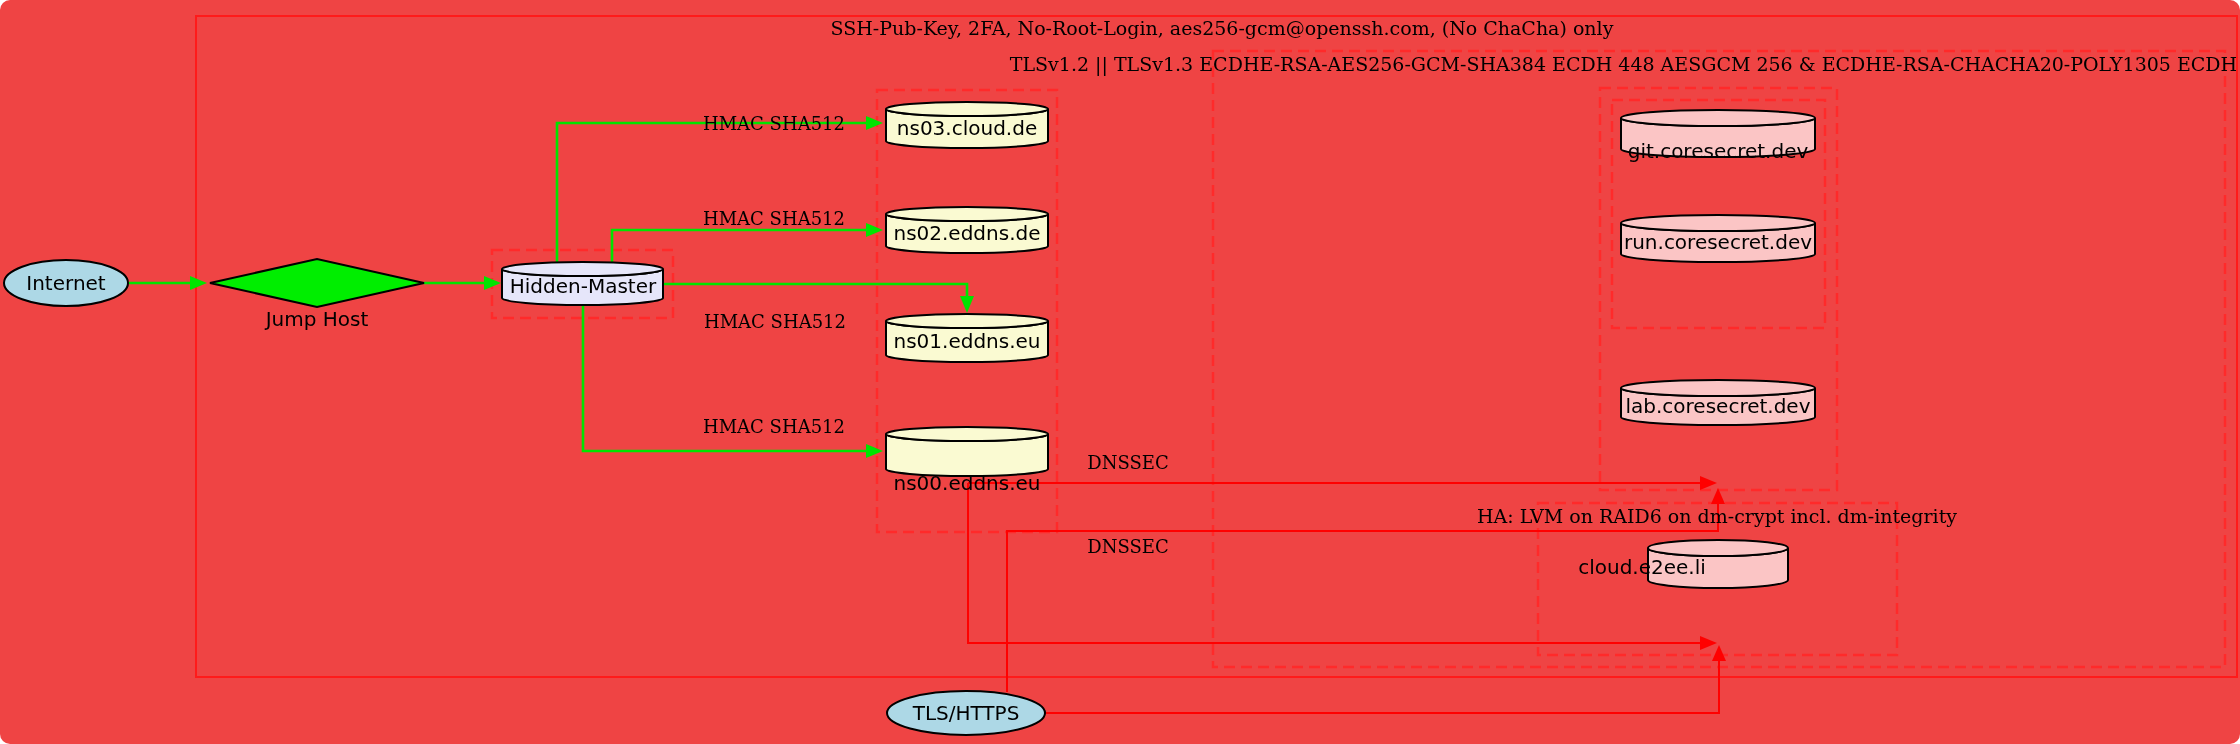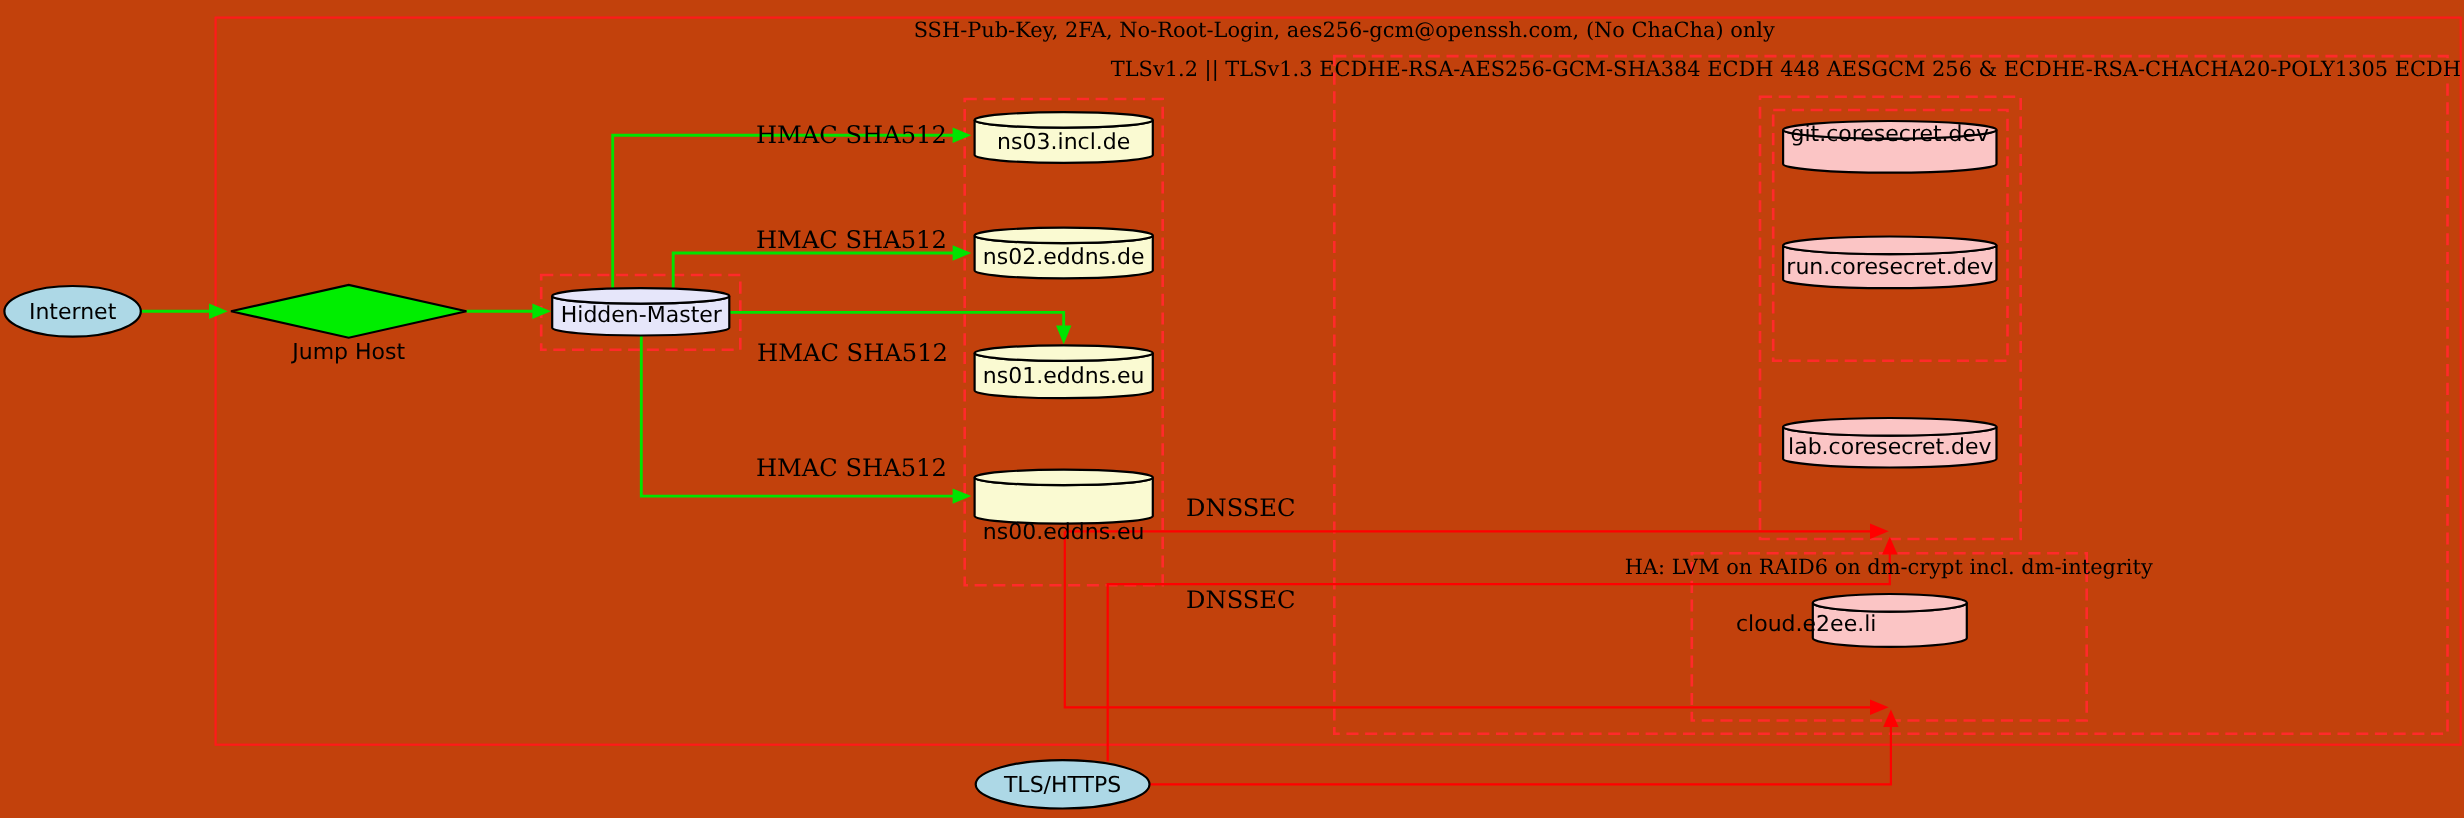--- a/index.html
+++ b/index.html
@@ -1,32 +1,33 @@
 <!DOCTYPE html>
 <html><head>
 <meta charset="utf-8">
 <style>
   html,body{margin:0;padding:0;background:#ffffff;}
   #canvas{
     position:relative;
     width:2240px;height:744px;
-    background:#c2410c;
+    background:#ef4444;
     font-family:"DejaVu Sans",sans-serif;
     overflow:hidden;
+    border-radius:10px;
   }
   #shapes{position:absolute;left:0;top:0;}
   .lbl{
     position:absolute;
     transform:translate(-50%,-50%);
     white-space:nowrap;
     color:#000000;
     line-height:1;
   }
   .node-lbl{font-family:"DejaVu Sans",sans-serif;font-size:20px;}
-  .edge-lbl{font-family:"DejaVu Serif","Liberation Serif",serif;font-size:22px;}
+  .edge-lbl{font-family:"DejaVu Serif","Liberation Serif",serif;font-size:18px;}
   .cluster-lbl{font-family:"DejaVu Serif","Liberation Serif",serif;font-size:19px;}
 </style>
 </head>
 <body>
 
 <div id="canvas">
 
   <svg id="shapes" width="2240" height="744" viewBox="0 0 2240 744">
 
     <rect x="196" y="16" width="2041" height="661" fill="none" stroke="#ff1a1a" stroke-width="2"></rect>
@@ -120,25 +121,25 @@
     <ellipse cx="966" cy="713" rx="79" ry="22" fill="#add8e6" stroke="#000" stroke-width="2"></ellipse>
   </svg>
 
   <div class="lbl cluster-lbl" style="left:1222px;top:28px;">SSH-Pub-Key, 2FA, No-Root-Login, aes256-gcm@openssh.com, (No ChaCha) only</div>
   <div class="lbl cluster-lbl" style="left:1719px;top:64px;">TLSv1.2 || TLSv1.3 ECDHE-RSA-AES256-GCM-SHA384 ECDH 448 AESGCM 256 &amp; ECDHE-RSA-CHACHA20-POLY1305 ECDH 448 ChaCha20 256</div>
   <div class="lbl cluster-lbl" style="left:1717px;top:516px;">HA: LVM on RAID6 on dm-crypt incl. dm-integrity</div>
 
   <div class="lbl node-lbl" style="left:66px;top:283px;">Internet</div>
   <div class="lbl node-lbl" style="left:317px;top:283px;margin-top:36px;">Jump Host</div>
   <div class="lbl node-lbl" style="left:583px;top:286px;">Hidden-Master</div>
-  <div class="lbl node-lbl" style="left:967px;top:128px;">ns03.incl.de</div>
+  <div class="lbl node-lbl" style="left:967px;top:128px;">ns03.cloud.de</div>
   <div class="lbl node-lbl" style="left:967px;top:233px;">ns02.eddns.de</div>
   <div class="lbl node-lbl" style="left:967px;top:341px;">ns01.eddns.eu</div>
   <div class="lbl node-lbl" style="left:967px;top:454px;margin-top:29px;">ns00.eddns.eu</div>
-  <div class="lbl node-lbl" style="left:1718px;top:121px;">git.coresecret.dev</div>
+  <div class="lbl node-lbl" style="left:1718px;top:151px;">git.coresecret.dev</div>
   <div class="lbl node-lbl" style="left:1718px;top:242px;">run.coresecret.dev</div>
   <div class="lbl node-lbl" style="left:1718px;top:406px;">lab.coresecret.dev</div>
   <div class="lbl node-lbl" style="left:1642px;top:567px;">cloud.e2ee.li</div>
   <div class="lbl node-lbl" style="left:966px;top:713px;">TLS/HTTPS</div>
 
   <div class="lbl edge-lbl" style="left:774px;top:124px;">HMAC SHA512</div>
   <div class="lbl edge-lbl" style="left:774px;top:219px;">HMAC SHA512</div>
   <div class="lbl edge-lbl" style="left:775px;top:322px;">HMAC SHA512</div>
   <div class="lbl edge-lbl" style="left:774px;top:427px;">HMAC SHA512</div>
   <div class="lbl edge-lbl" style="left:1128px;top:463px;">DNSSEC</div>

